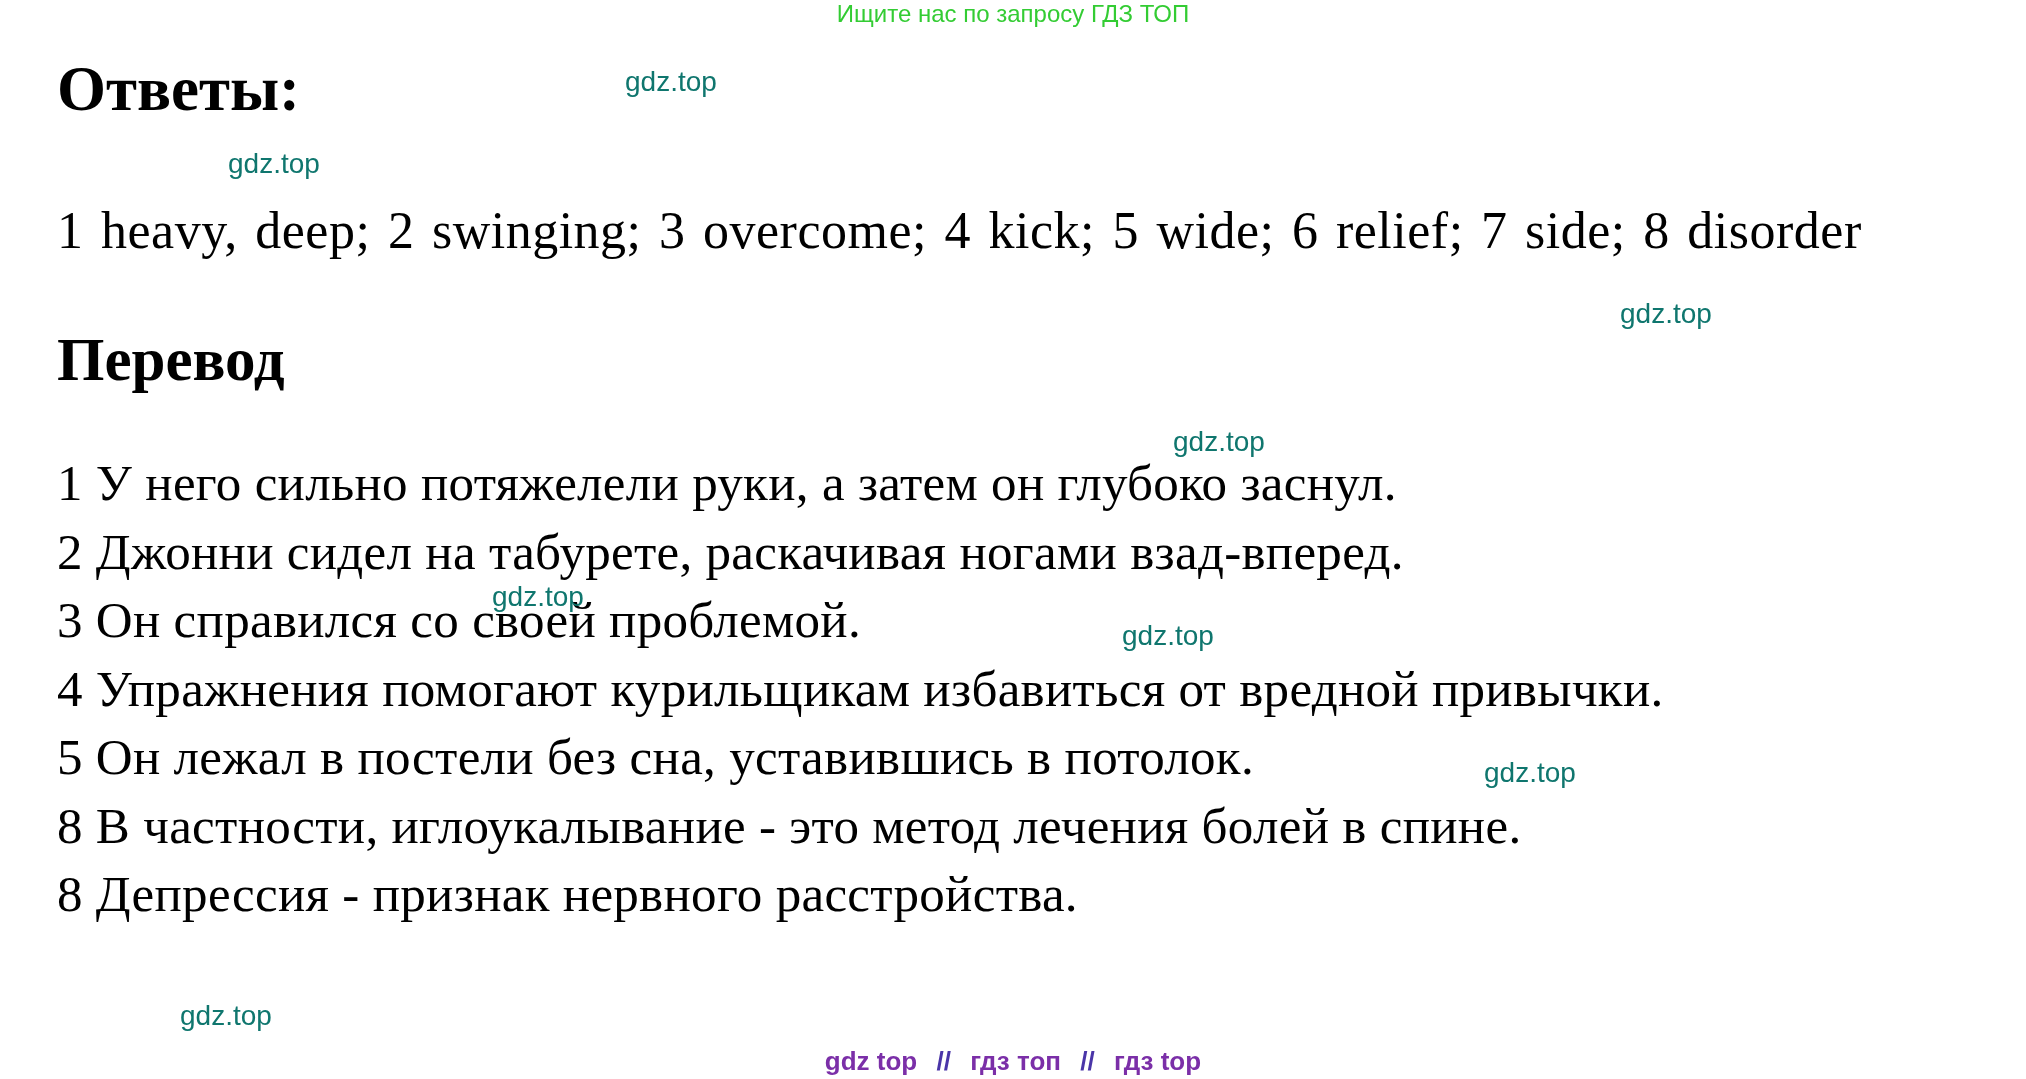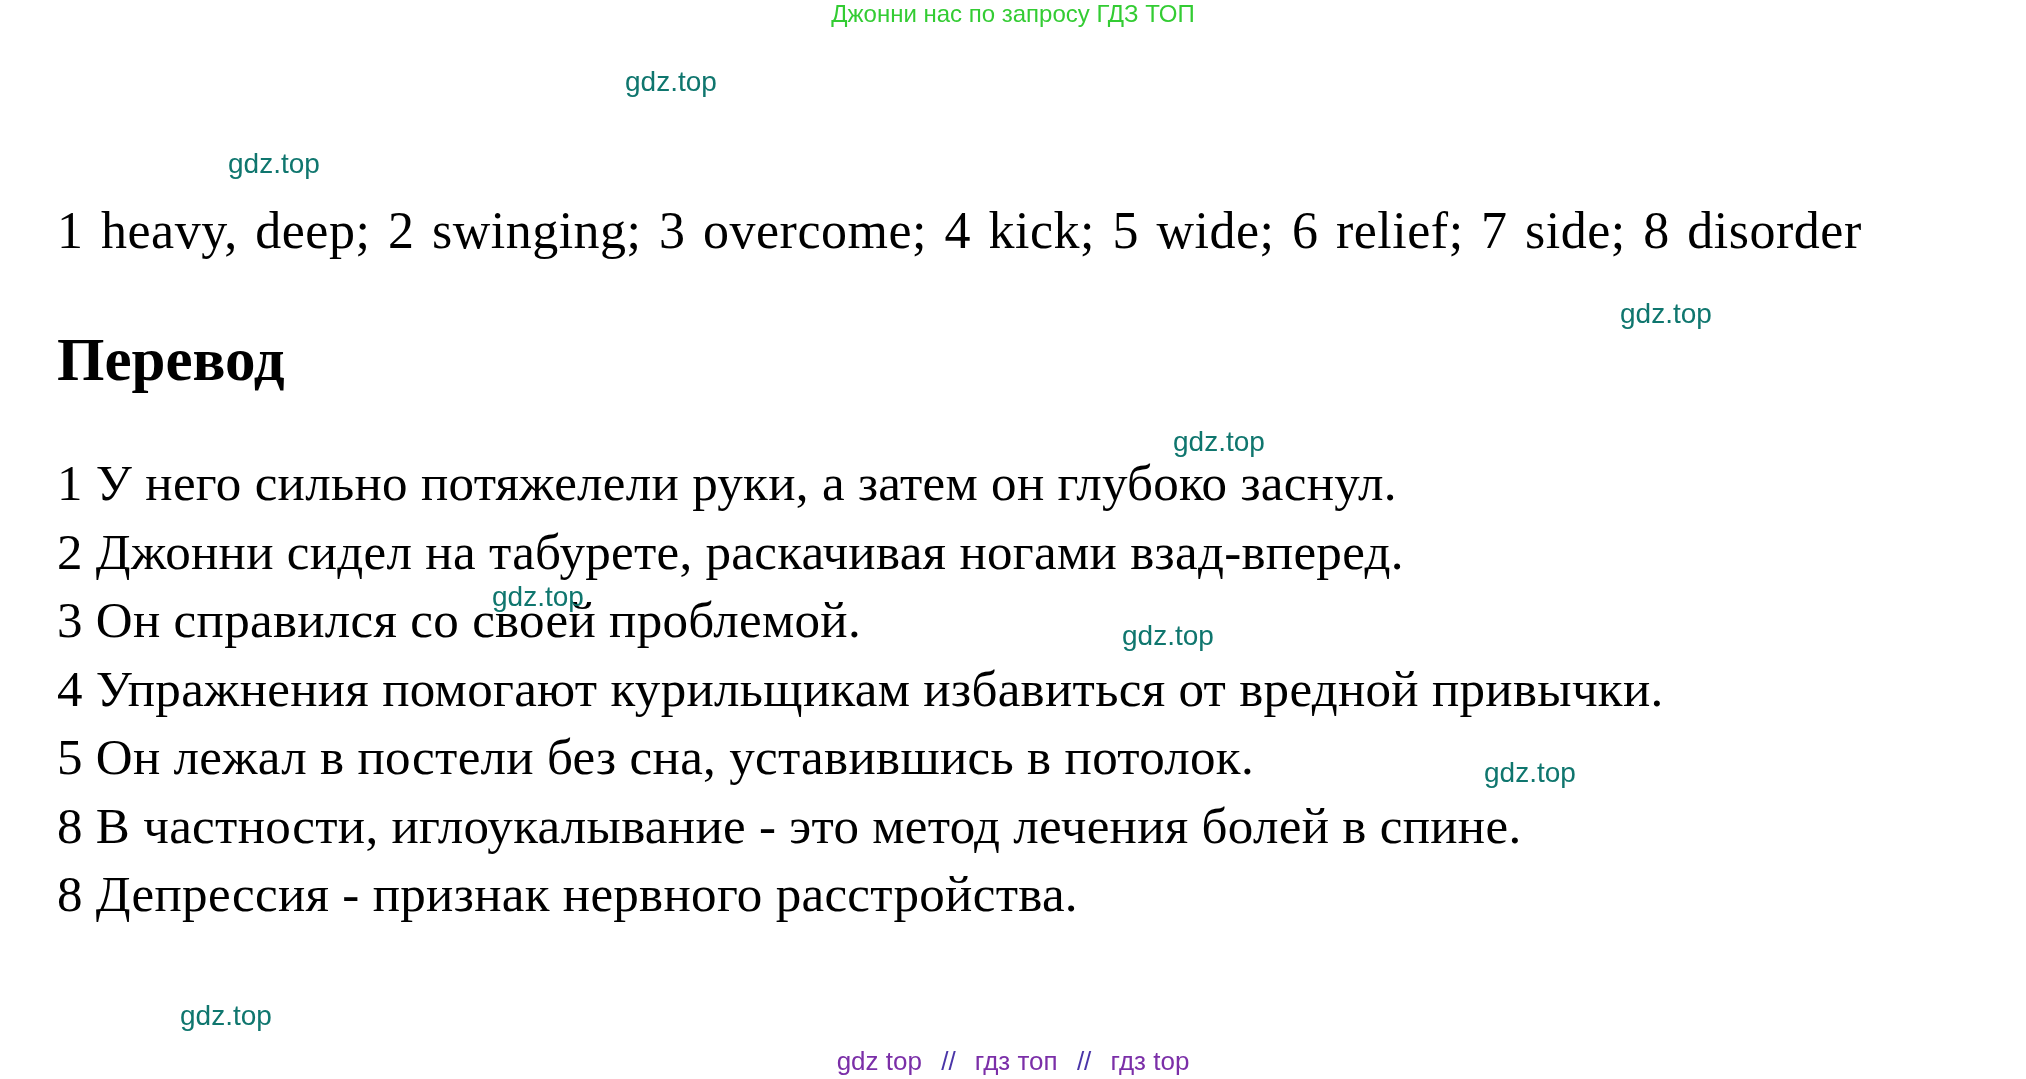--- a/index.html
+++ b/index.html
@@ -95,32 +95,33 @@
   
   .footer-watermark {
     position: absolute;
     left: 0;
     right: 0;
     top: 1046px;
     text-align: center;
     font-family: "Liberation Sans", sans-serif;
     font-size: 26px;
     line-height: 30px;
-    font-weight: 400;
+    font-weight: 700;
   }
   .footer-watermark .word { color: #7b2fa8; }
   .footer-watermark .sep  { color: #4a35a8; margin: 0 12px; }
 </style>
 </head>
 <body>
 
 <div class="page">
 
-  <div class="promo-banner">Джонни нас по запросу ГДЗ ТОП</div>
+  <div class="promo-banner">Ищите нас по запросу ГДЗ ТОП</div>
 
+  <h1 class="heading heading-answers">Ответы:</h1>
 
   <span class="wm wm1">gdz.top</span>
   <span class="wm wm2">gdz.top</span>
 
   <div class="answers-line">1 heavy, deep; 2 swinging; 3 overcome; 4 kick; 5 wide; 6 relief; 7 side; 8 disorder</div>
 
   <span class="wm wm3">gdz.top</span>
 
   <h2 class="heading heading-translation">Перевод</h2>
 

